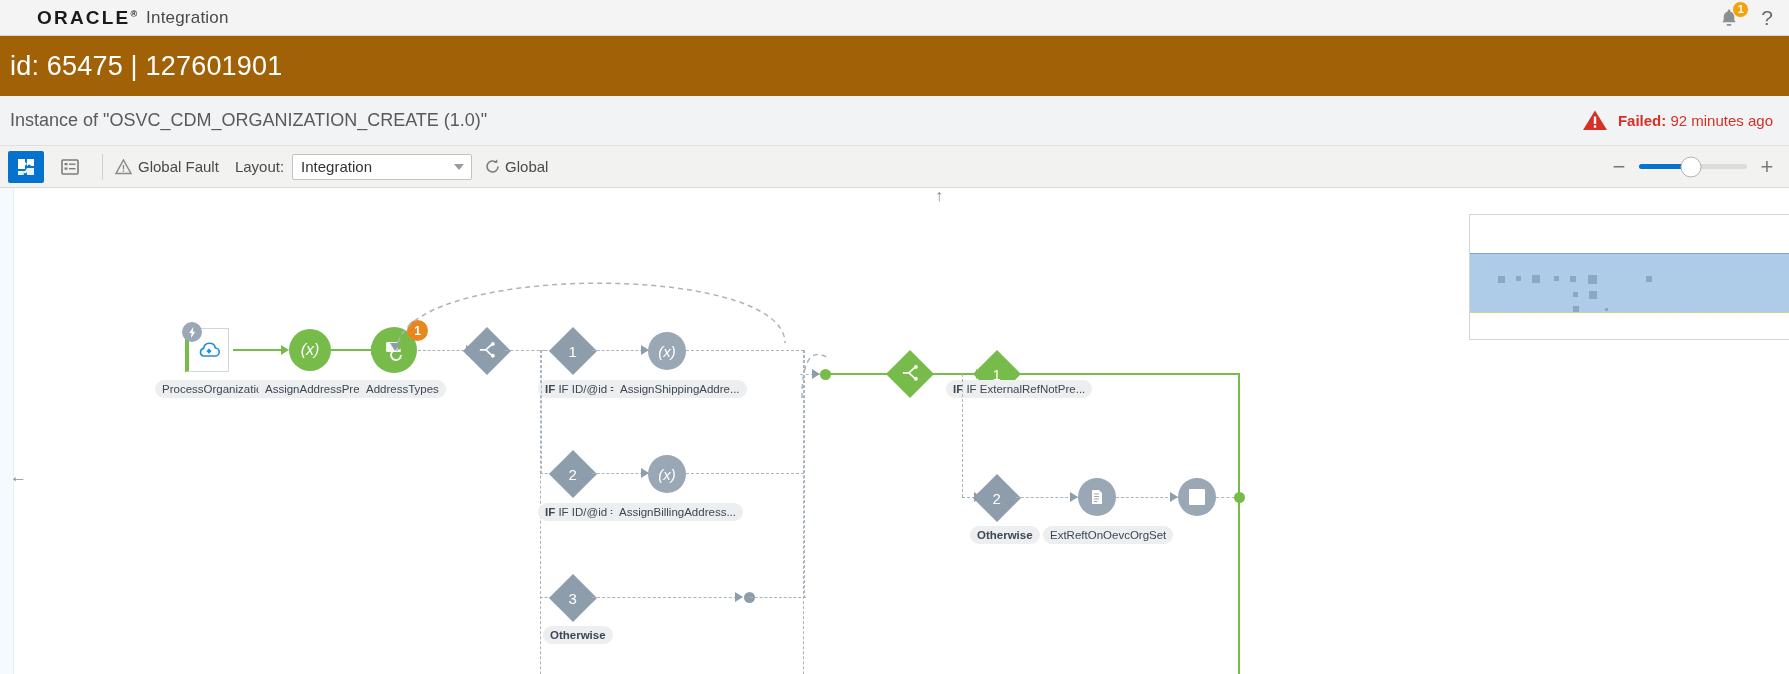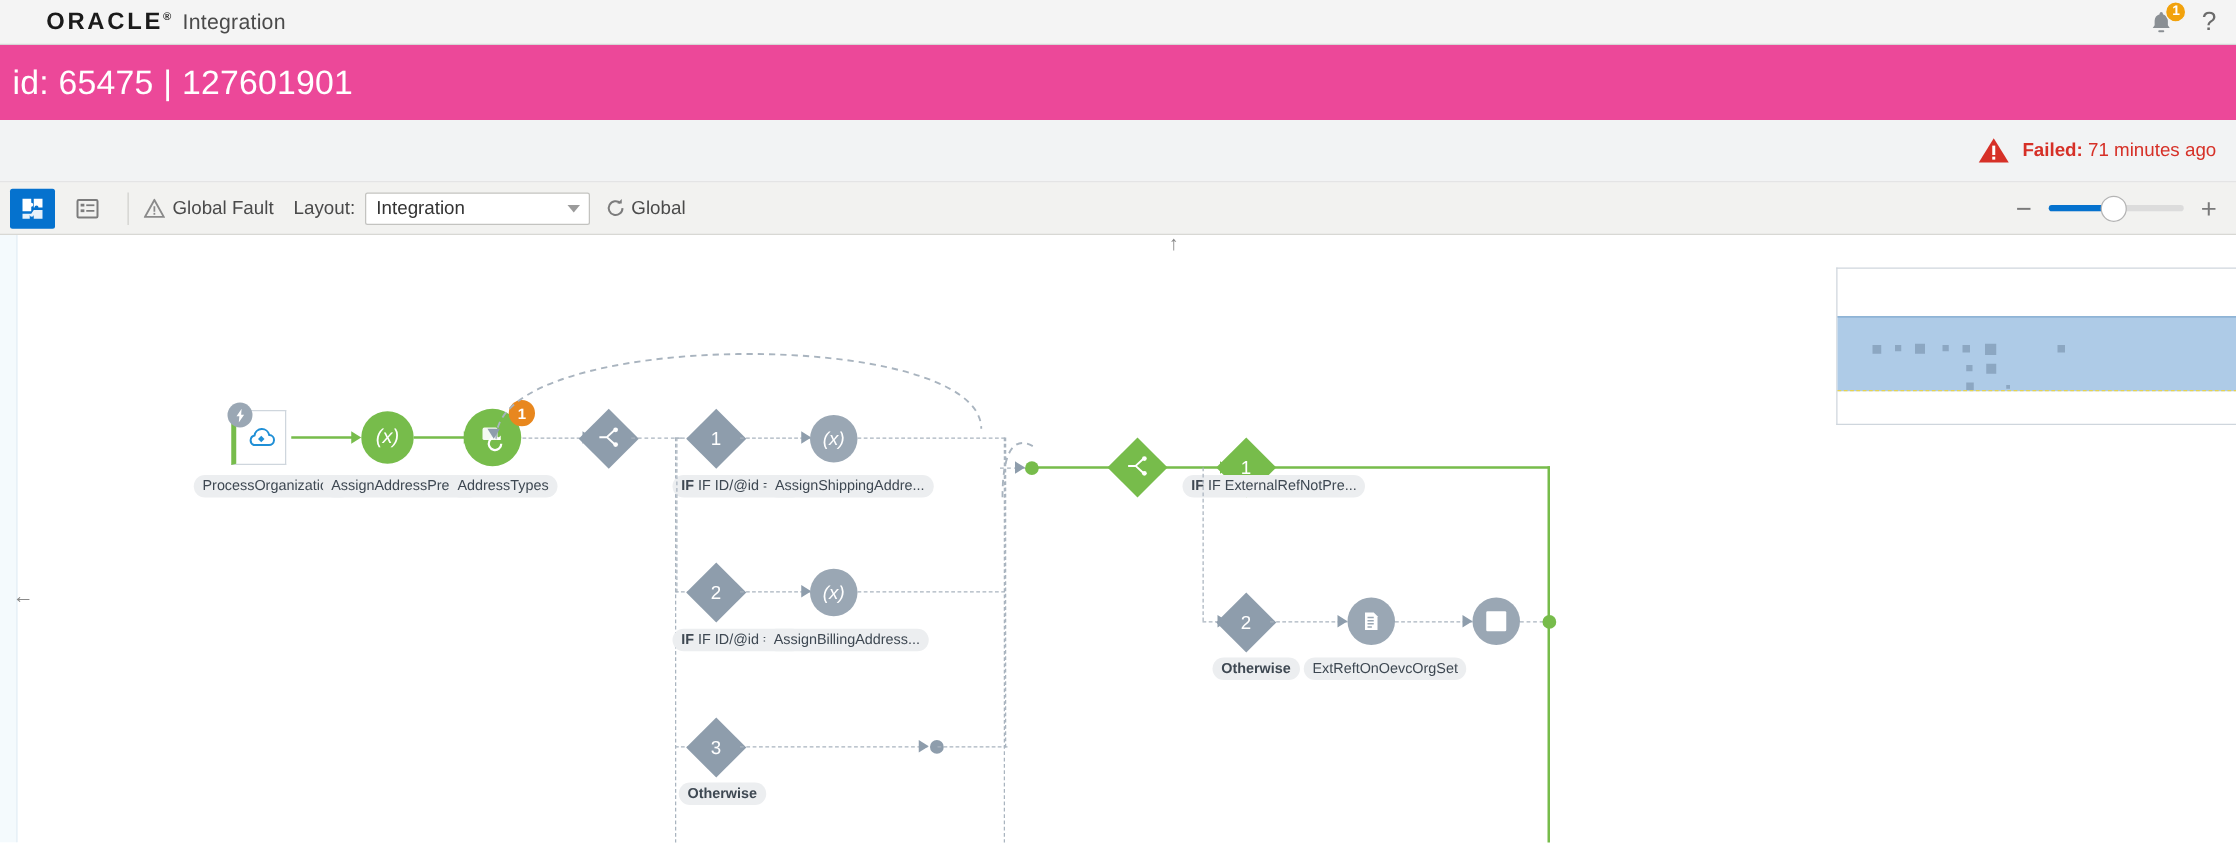--- a/index.html
+++ b/index.html
@@ -35,21 +35,21 @@
     min-width: 17px; height: 17px; border-radius: 50%;
     background: #f2a20c; color: #fff; font-size: 11px; font-weight: bold;
     display: flex; align-items: center; justify-content: center;
     border: 1.5px solid #f4f4f4;
   }
   .help-icon { font-size: 21px; color: #6b6b6b; line-height: 1; }
 
   
   .idbar {
     position: absolute; top: 36px; left: 0; width: 1789px; height: 60px;
-    background: #ec4899; display: flex; align-items: center;
+    background: #a16207; display: flex; align-items: center;
   }
   .idbar-title {
     margin-left: 10px; color: #ffffff; font-size: 27px; letter-spacing: .2px;
   }
 
   
   .subheader {
     position: absolute; top: 96px; left: 0; width: 1789px; height: 50px;
     background: #f2f3f4; display: flex; align-items: center;
     border-bottom: 1px solid #e0e0e0;
@@ -245,27 +245,28 @@
     </div>
     <div class="help-icon">?</div>
   </div>
 </div>
 
 <div class="idbar">
   <div class="idbar-title">id: 65475 | 127601901</div>
 </div>
 
 <div class="subheader">
+  <div class="subheader-title">Instance of "OSVC_CDM_ORGANIZATION_CREATE (1.0)"</div>
   <div class="subheader-status">
     <svg width="26" height="23" viewBox="0 0 26 23">
       <path d="M13 1.5 25 21H1z" fill="#d63027"></path>
       <rect x="11.8" y="7.5" width="2.4" height="7.5" fill="#fff"></rect>
       <rect x="11.8" y="16.3" width="2.4" height="2.4" fill="#fff"></rect>
     </svg>
-    <div class="status-text"><b>Failed:</b><span> 71 minutes ago</span></div>
+    <div class="status-text"><b>Failed:</b><span> 92 minutes ago</span></div>
   </div>
 </div>
 
 <div class="toolbar">
   <div class="tool-btn active">
     <svg width="20" height="20" viewBox="0 0 20 20">
       <path d="M2 2h7v3.2a1.6 1.6 0 1 1 0 3.2V12H2z" fill="#fff"></path>
       <path d="M11 2h7v7h-3.2a1.6 1.6 0 1 0-3.2 0H11z" fill="#fff"></path>
       <path d="M11 11h7v7h-7v-3.2a1.6 1.6 0 1 1-3.2 0V18H2v-4h7z" fill="#fff" opacity=".9"></path>
     </svg>

